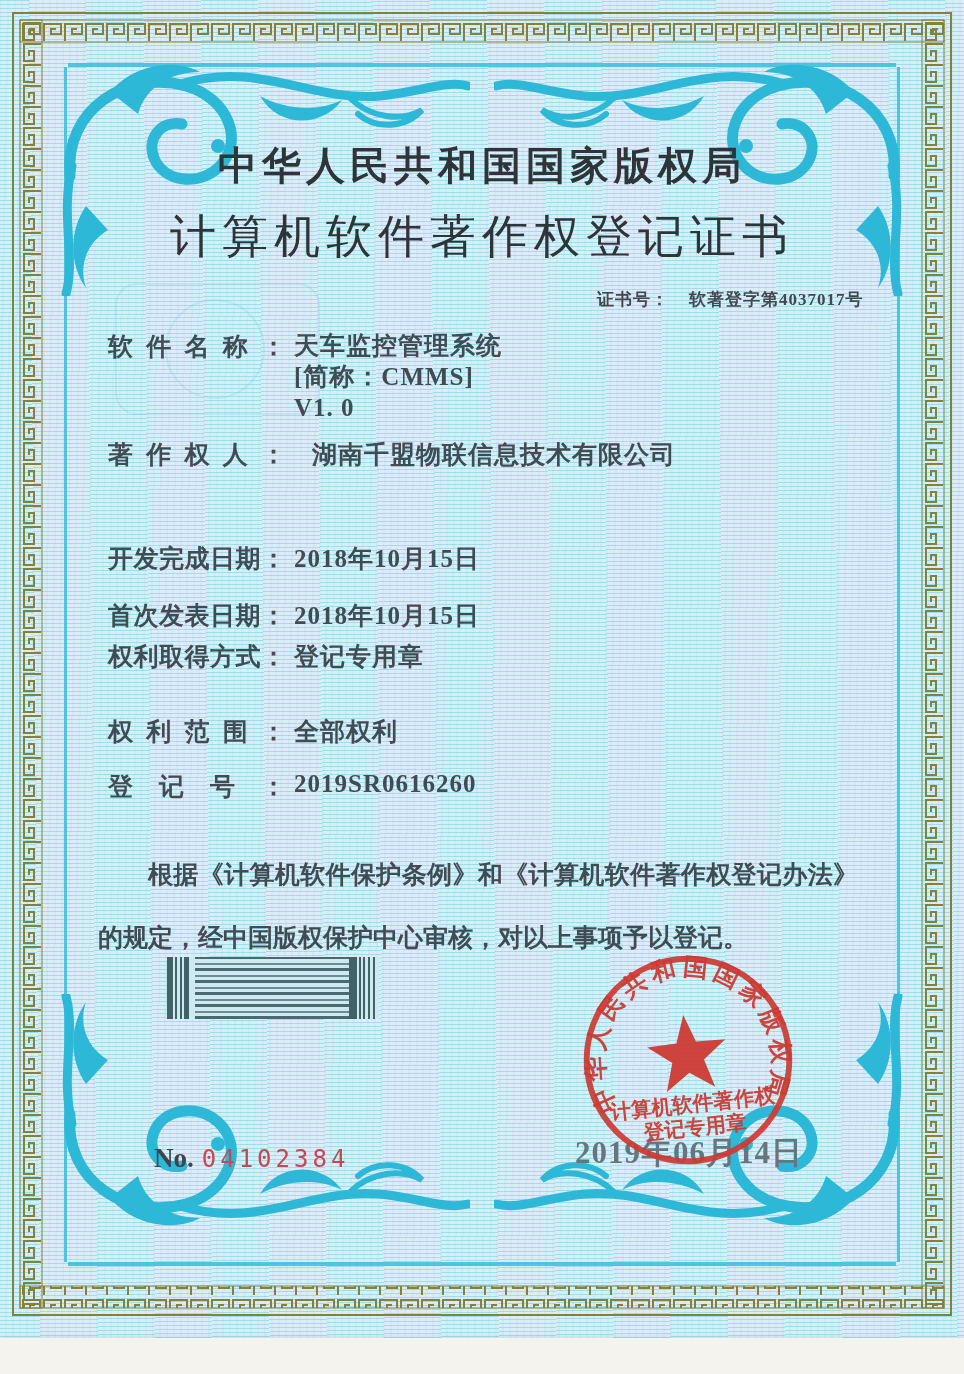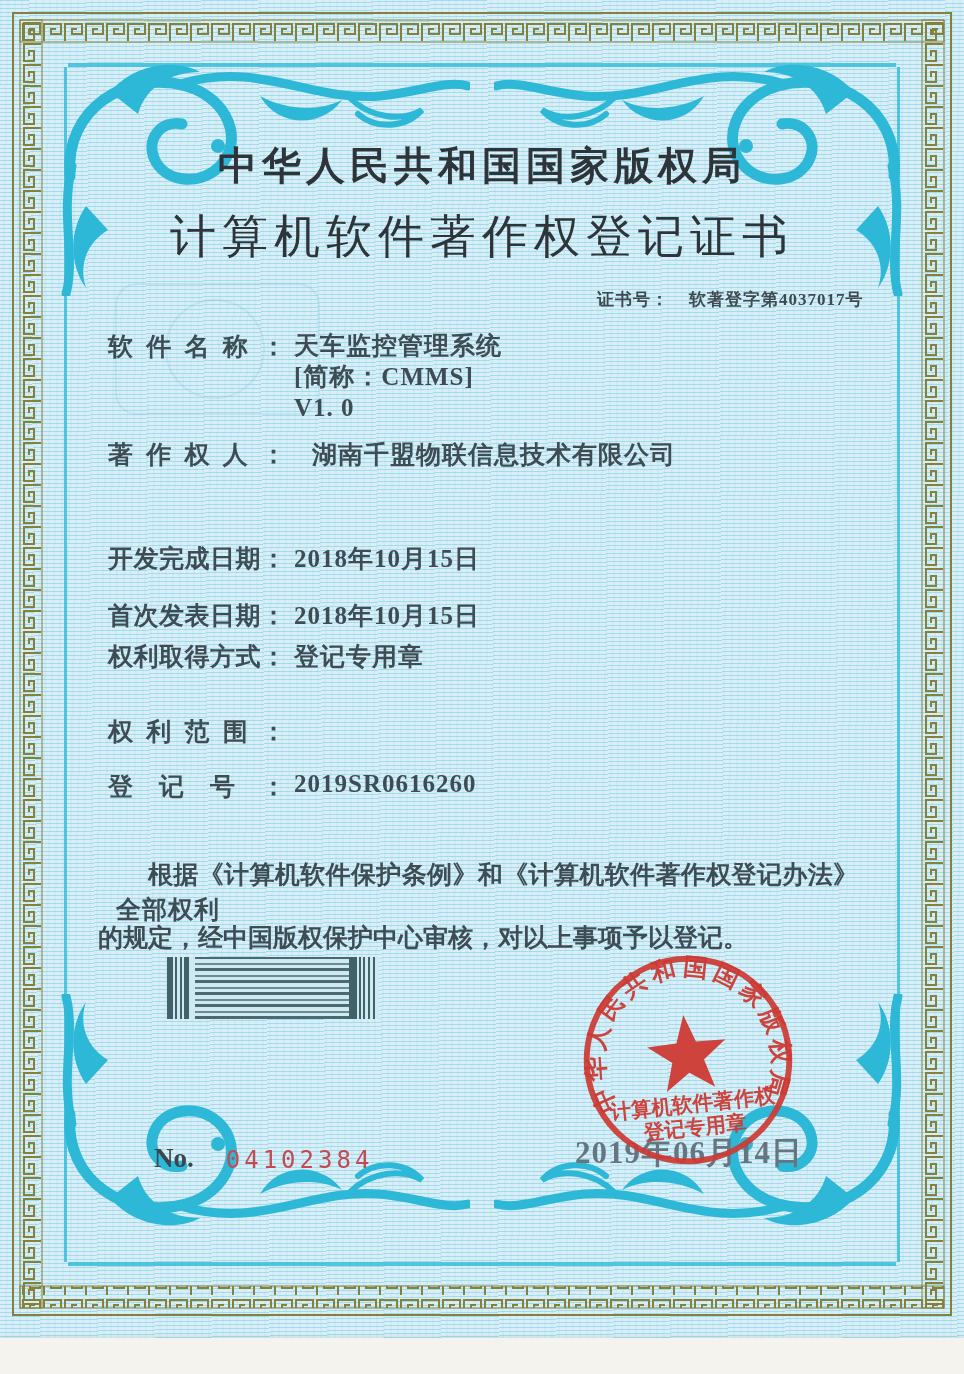--- a/index.html
+++ b/index.html
@@ -41,21 +41,21 @@
   .subtitle { position:absolute; left:0; top:206px; width:964px; text-align:center; font-size:46px; font-weight:400; letter-spacing:6px; color:#2e353a; }
 
   .field { position:absolute; left:108px; font-size:25px; color:#3e4d55; font-weight:600; display:flex; }
   .field .lbl { display:inline-block; width:178px; text-align:justify; text-align-last:justify; flex:0 0 178px; }
   .field .val { margin-left:8px; letter-spacing:1px; }
   .f-name   { top:330px; }
   .f-owner  { top:438px;gap:18px; }
   .f-dev    { top:542px; }
   .f-pub    { top:599px; }
   .f-method { top:640px; }
-  .f-scope  { top:715px;flex-direction:column; }
+  .f-scope  { top:715px; }
   .f-reg    { top:770px; }
   .name-lines div { line-height:31px; }
 
   .statement {
     position:absolute; left:98px; top:843px; width:760px;
     font-size:25px; line-height:63px; color:#3e4d55; font-weight:600;
     text-indent:2em; text-align:justify;
   }
 
   .barcode { position:absolute; left:167px; top:957px; width:212px; height:62px; display:flex; background:#cfe9f2; }
@@ -65,21 +65,21 @@
     background-image:
       repeating-linear-gradient(0deg, rgba(66,98,106,.95) 0 3px, rgba(66,98,106,0) 3px 6px, rgba(66,98,106,.7) 6px 8px, rgba(66,98,106,0) 8px 12px),
       repeating-linear-gradient(90deg, #cfe9f2 0 2px, rgba(207,233,242,0) 2px 5px, #cfe9f2 5px 6px, rgba(207,233,242,0) 6px 10px, #cfe9f2 10px 11px, rgba(207,233,242,0) 11px 14px);
   }
   .bc-stop { width:30px; height:100%;
     background:repeating-linear-gradient(90deg,#42626a 0 8px,#cfe9f2 8px 10px,#42626a 10px 12px,#cfe9f2 12px 14px,#42626a 14px 16px,#cfe9f2 16px 19px,#42626a 19px 21px,#cfe9f2 21px 24px,#42626a 24px 26px,#cfe9f2 26px 30px); }
 
   .seal-date { position:absolute; left:575px; top:1132px; font-size:31px; color:#667680; letter-spacing:1px; font-weight:600; z-index:1; }
   .seal { position:absolute; left:570px; top:942px; width:236px; height:236px; transform:rotate(-6deg); z-index:2; }
 
-  .serial { position:absolute; left:154px; top:1143px; display:flex; align-items:flex-end; gap:32px; }
+  .serial { position:absolute; left:154px; top:1143px; display:flex; align-items:center; gap:8px; }
   .serial .no { font-size:27px; color:#3c464c; font-weight:600; }
   .serial .digits { font-family:"DejaVu Sans Mono", monospace; font-size:24px; color:#c24a52; letter-spacing:4px; }
 </style>
 </head>
 <body>
 
 <div class="page">
 
   <svg class="frame-svg" width="964" height="1338" viewBox="0 0 964 1338">
     <defs>

